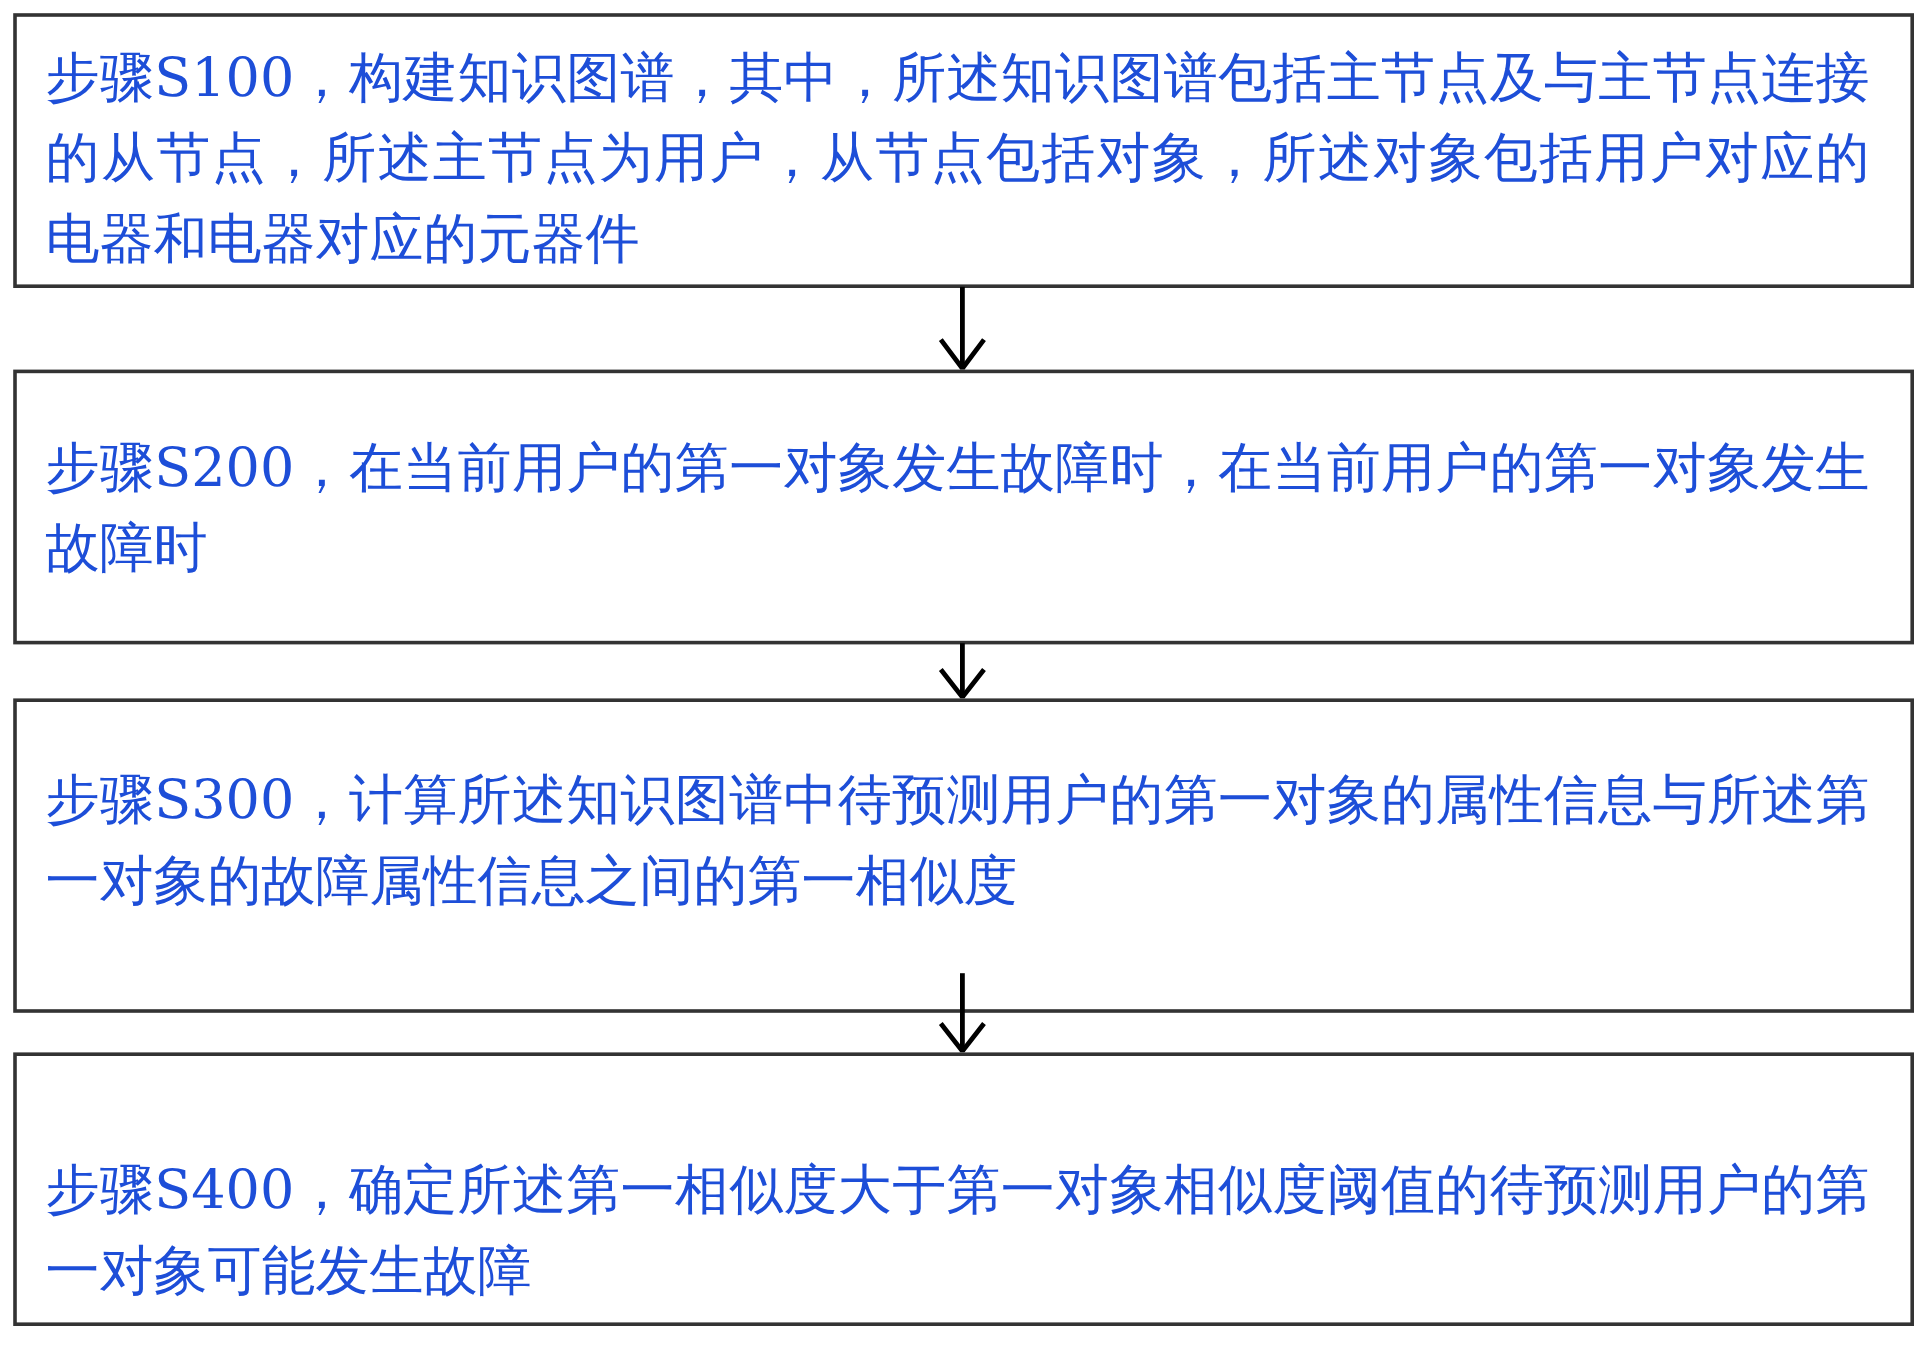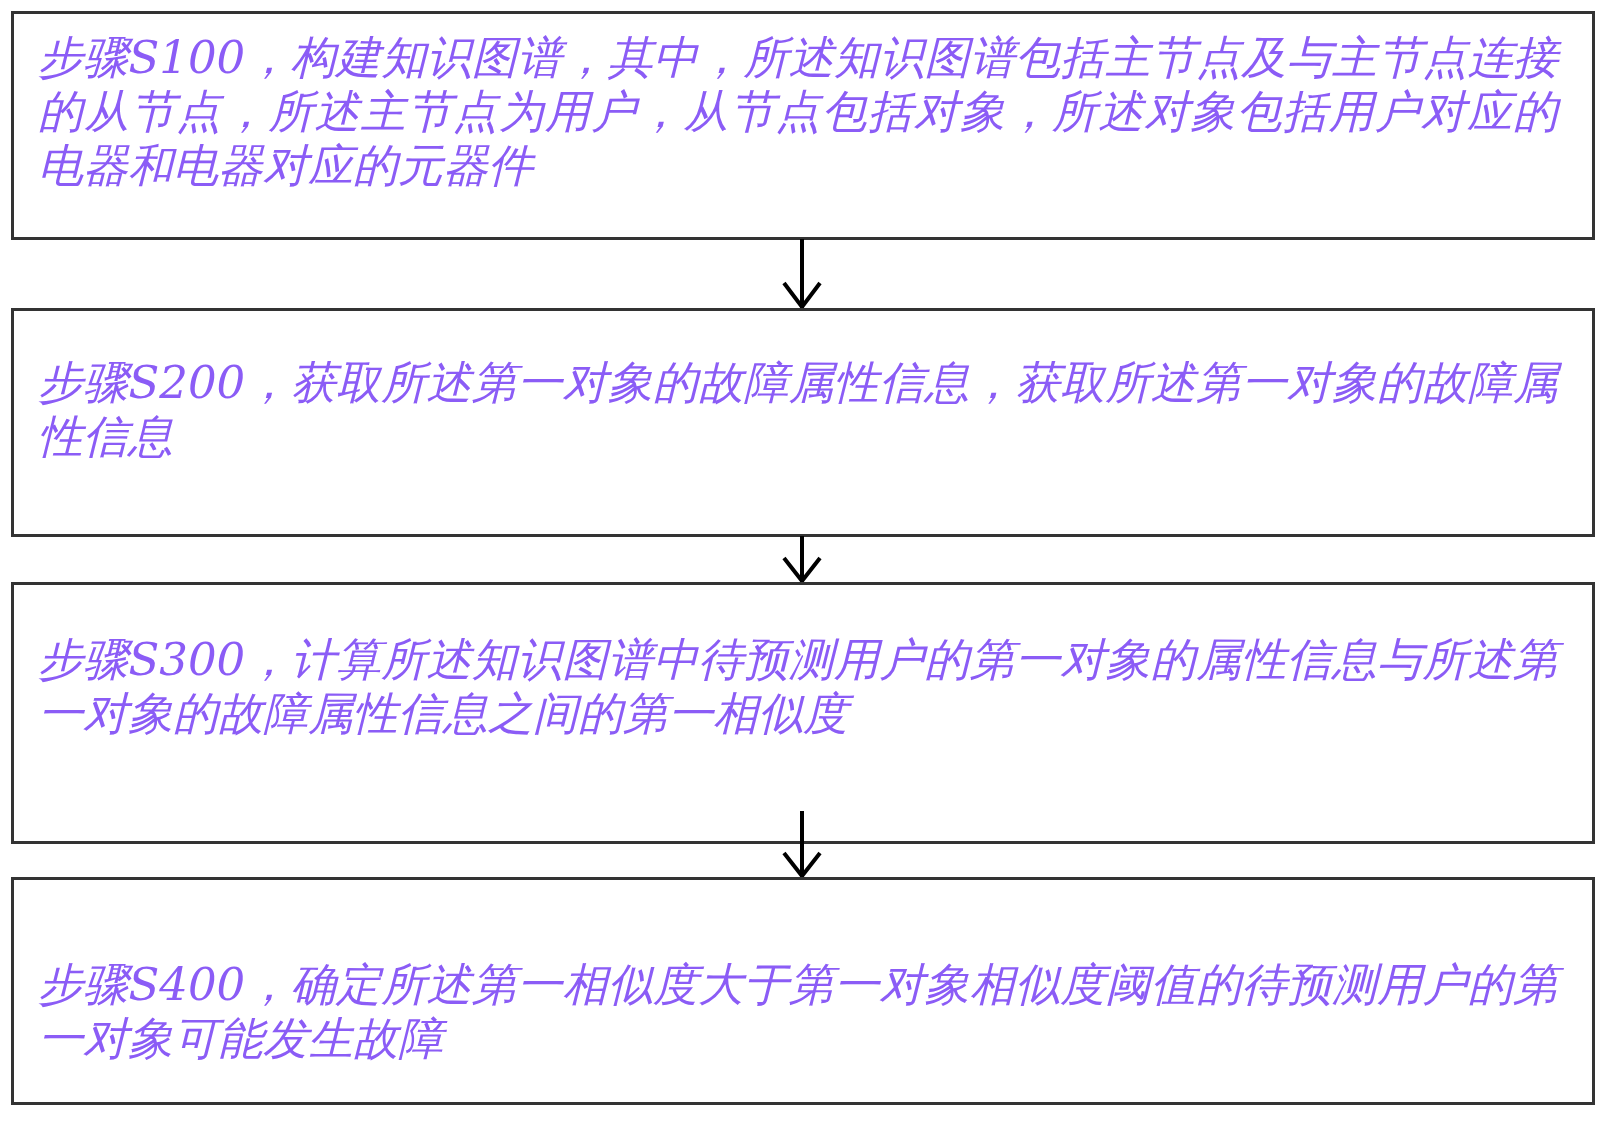--- a/index.html
+++ b/index.html
@@ -28,28 +28,27 @@
     border: 3px solid #333333;
     background: #ffffff;
   }
 
   .box-text {
     position: absolute;
     left: 24px;
     right: 34px;
     font-family: "DejaVu Serif", "Liberation Serif", serif;
     font-size: 45px;
-    line-height: 54px;
-    color: #8b5cf6;
+    line-height: 67px;
+    color: #1d4ed8;
     letter-spacing: 0px;
     text-align: justify;
     text-justify: inter-character;
     white-space: normal;
     word-break: break-all;
-    font-style: italic;
   }
 
   
   #box-s100 { top: 11px;  height: 229px; }
   #box-s200 { top: 308px; height: 229px; }
   #box-s300 { top: 582px; height: 262px; }
   #box-s400 { top: 877px; height: 228px; }
 
   #text-s100 { top: 17px; }
   #text-s200 { top: 45px; }
@@ -78,21 +77,21 @@
   </div>
 
   <div class="connector" id="connector-1">
     <svg width="40" height="70" viewBox="0 0 40 70" aria-hidden="true">
       <line x1="20" y1="0" x2="20" y2="69" stroke="#000000" stroke-width="4"></line>
       <polyline points="2,44 20,68 38,44" fill="none" stroke="#000000" stroke-width="4" stroke-linecap="butt" stroke-linejoin="miter"></polyline>
     </svg>
   </div>
 
   <div class="flow-box" id="box-s200">
-    <div class="box-text" id="text-s200">步骤S200，获取所述第一对象的故障属性信息，获取所述第一对象的故障属性信息</div>
+    <div class="box-text" id="text-s200">步骤S200，在当前用户的第一对象发生故障时，在当前用户的第一对象发生故障时</div>
   </div>
 
   <div class="connector" id="connector-2">
     <svg width="40" height="47" viewBox="0 0 40 47" aria-hidden="true">
       <line x1="20" y1="0" x2="20" y2="46" stroke="#000000" stroke-width="4"></line>
       <polyline points="2,22 20,45 38,22" fill="none" stroke="#000000" stroke-width="4" stroke-linecap="butt" stroke-linejoin="miter"></polyline>
     </svg>
   </div>
 
   <div class="flow-box" id="box-s300">

